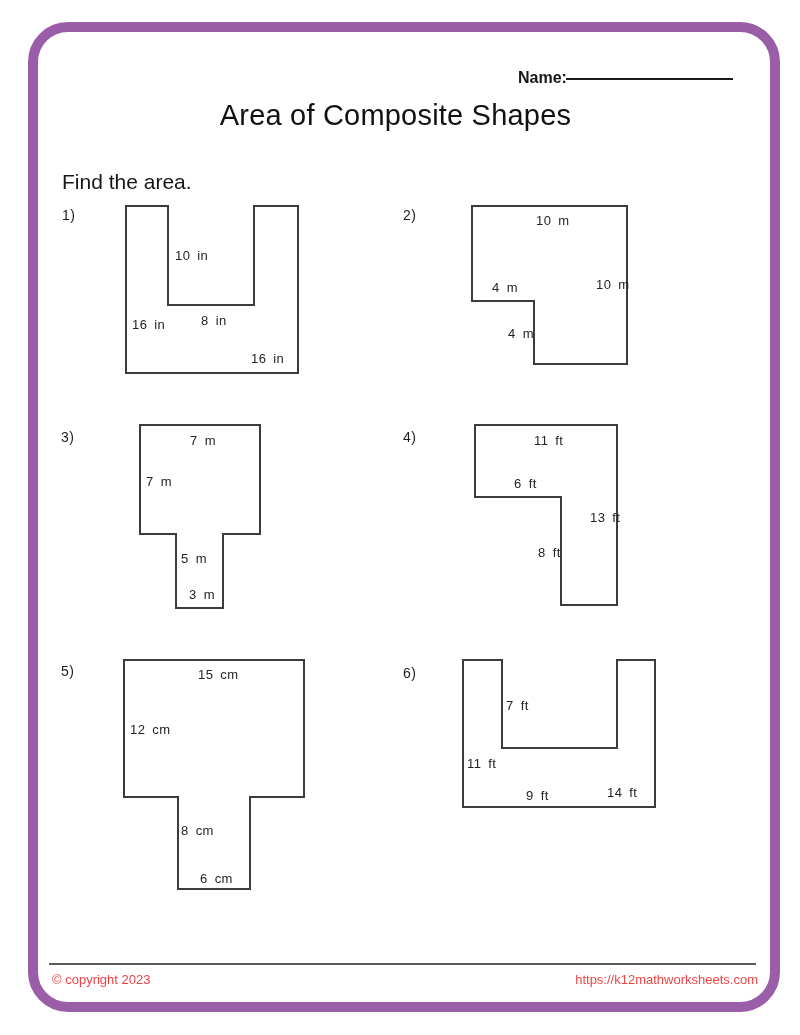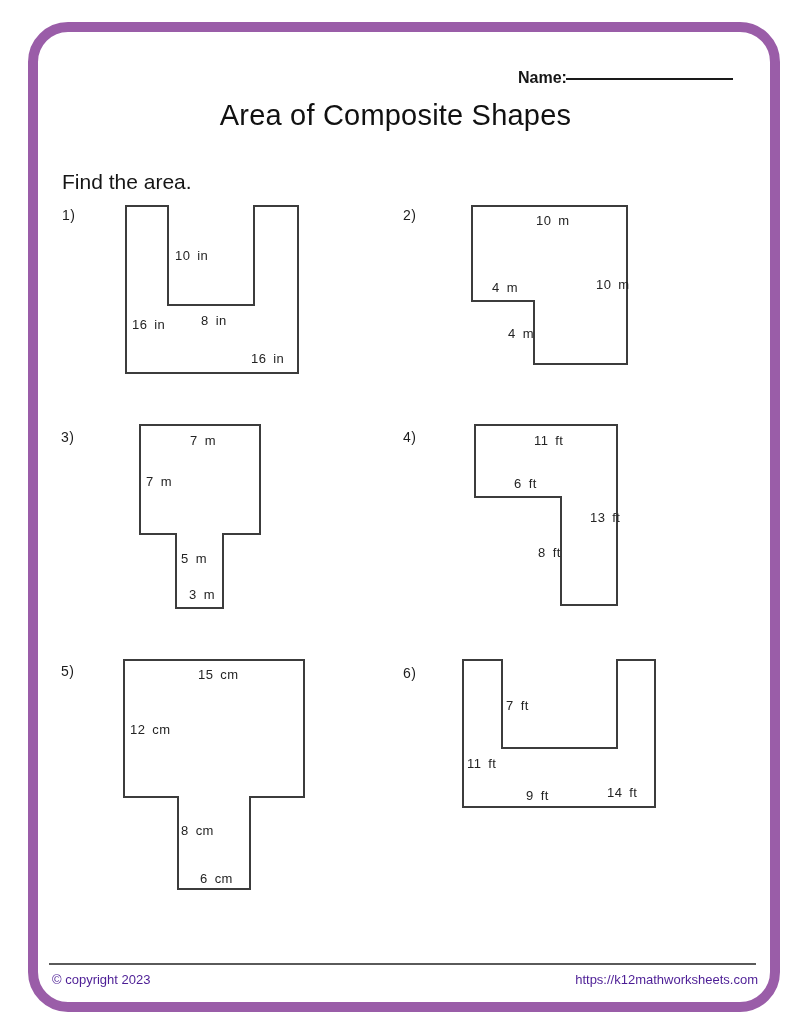--- a/index.html
+++ b/index.html
@@ -28,21 +28,21 @@
   }
   svg.shapes{position:absolute;left:0;top:0;}
   svg.shapes polygon{fill:#ffffff;stroke:#3c3c3c;stroke-width:2;stroke-linejoin:miter;}
   .footer-line{
     position:absolute;left:49px;top:963px;width:707px;
     border-top:2px solid #5a5a5a;
   }
   .footer-row{
     position:absolute;left:49px;top:972px;width:709px;
     display:flex;justify-content:space-between;align-items:flex-start;
-    font-size:13px;color:#4c1d95;
+    font-size:13px;color:#ef4444;
   }
   .footer-row .left{padding-left:3px;}
 </style>
 </head>
 <body>
 
 <div class="frame" style="border-color: rgb(154, 93, 168);"></div>
 
 <span class="name-row">Name:</span>
 <div class="name-line"></div>

